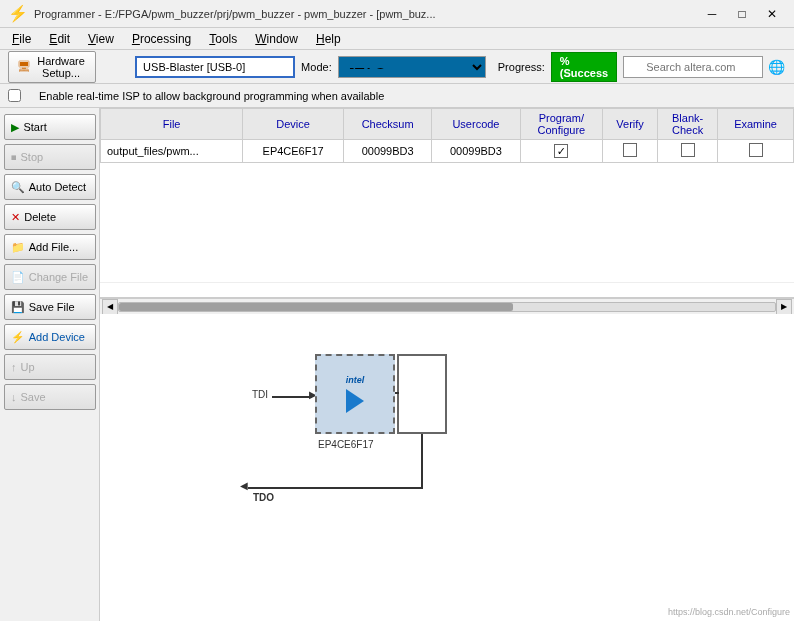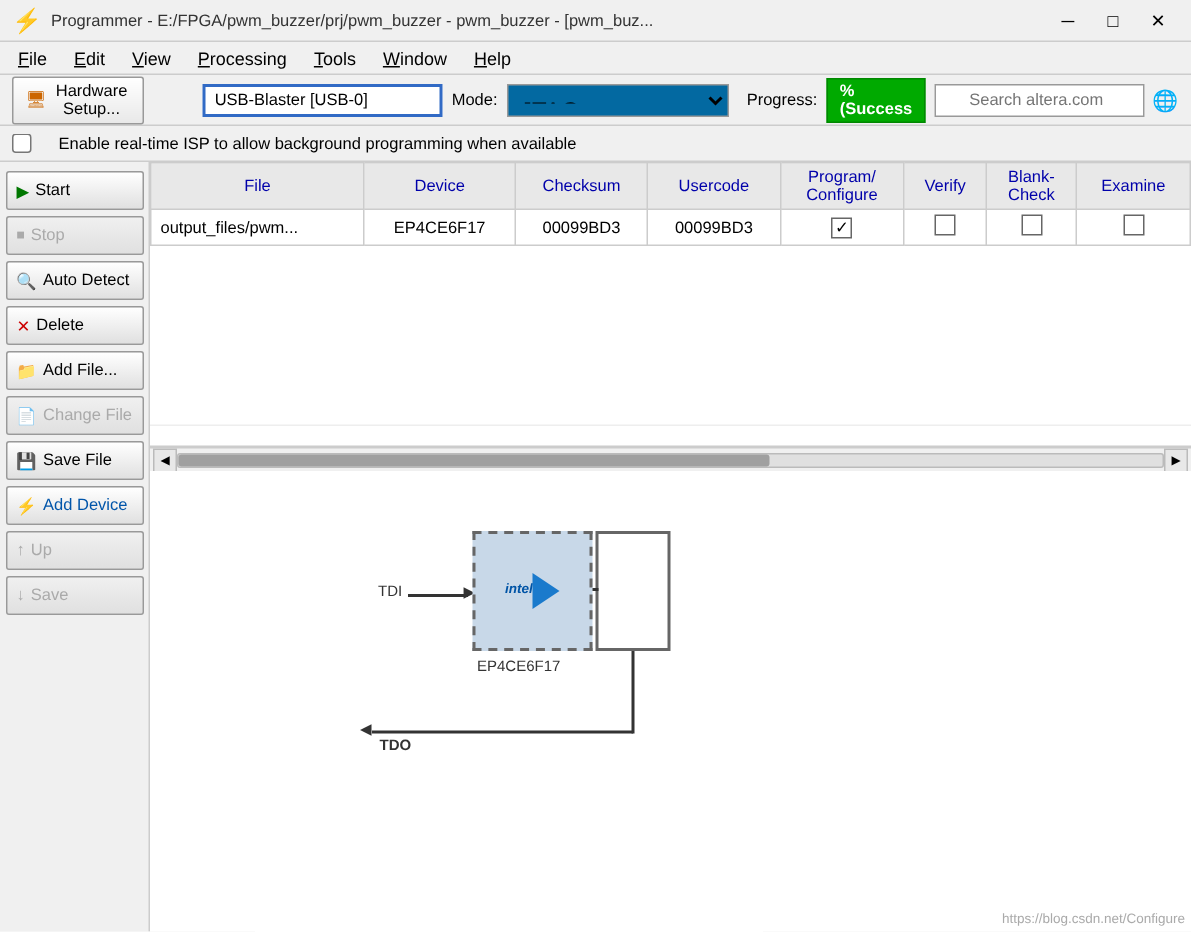--- a/index.html
+++ b/index.html
@@ -346,21 +346,21 @@
     <div class="diagram-area">
 
       <div style="position:absolute; left:0; top:0; width:100%; height:100%;">
 
         <span style="position:absolute; left:152px; top:75px; font-size:10px; color:#333;">TDI</span>
 
         <div style="position:absolute; left:172px; top:82px; width:40px; height:2px; background:#333;">
         </div>
         <div style="position:absolute; left:209px; top:75px; font-size:10px; color:#333;">▶</div>
 
-        <div style="position:absolute; left:215px; top:40px; width:80px; height:80px; border:2px dashed #666; background:#c8d8e8; display:flex; flex-direction:row; align-items:center; justify-content:center;">
+        <div style="position:absolute; left:215px; top:40px; width:80px; height:80px; border:2px dashed #666; background:#c8d8e8; display:flex; flex-direction:column; align-items:center; justify-content:center;">
           <span style="font-size:9px; color:#0054a6; font-style:italic; font-weight:bold; margin-bottom:4px;">intel</span>
           <div style="width:0; height:0; border-top:12px solid transparent; border-bottom:12px solid transparent; border-left:18px solid #1a7acc;"></div>
         </div>
 
         <span style="position:absolute; left:218px; top:125px; font-size:10px; color:#333;">EP4CE6F17</span>
 
         <div style="position:absolute; left:297px; top:40px; width:50px; height:80px; border:2px solid #666; background:white;">
         </div>
 
         <div style="position:absolute; left:295px; top:78px; width:4px; height:2px; background:#333;"></div>

